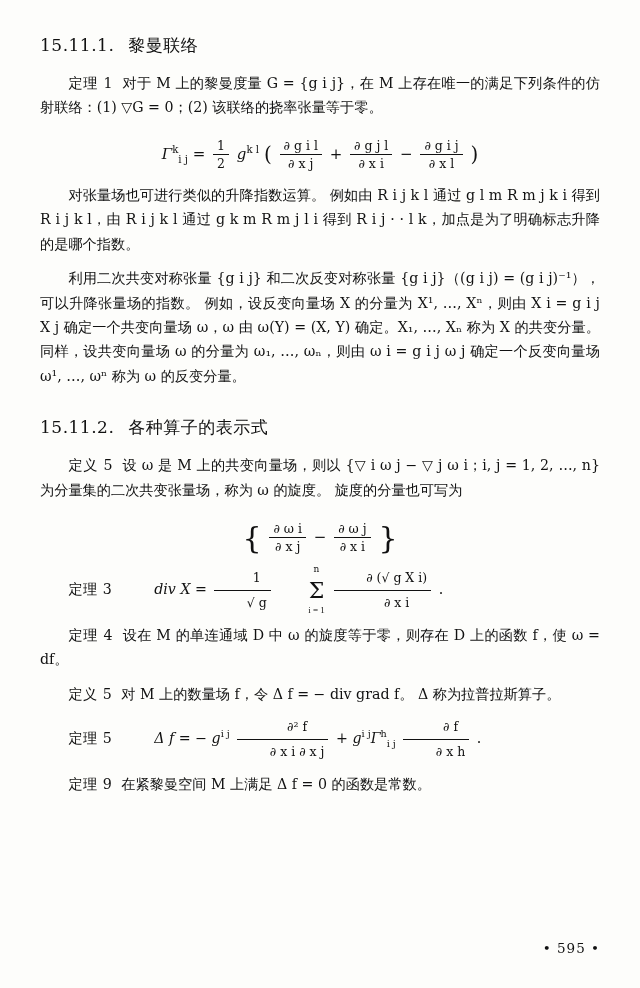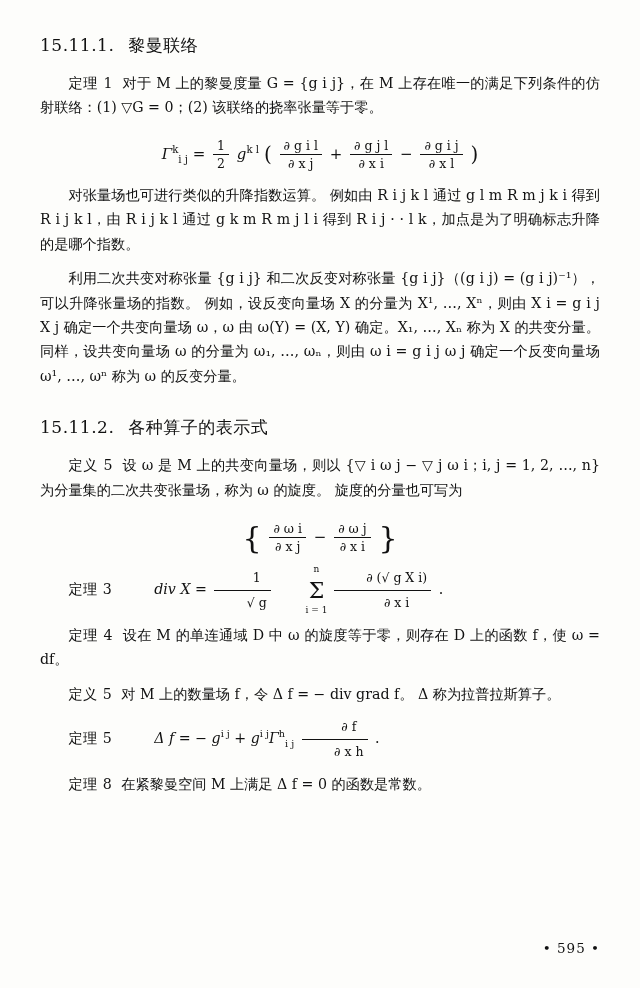--- a/index.html
+++ b/index.html
@@ -93,20 +93,21 @@
     top: -10px; left: 50%;
     transform: translateX(-50%);
     font-size: 9px;
   }
   .sumsym .lim-bot {
     position: absolute;
     bottom: -9px; left: 50%;
     transform: translateX(-50%);
     font-size: 9px;
     white-space: nowrap;
+    font-family: Liberation Serif, serif;
   }
   .brace {
     font-size: 30px;
     vertical-align: middle;
     font-family: "DejaVu Serif", serif;
   }
   .pagenum {
     position: absolute;
     left: 0;
     right: 40px;
@@ -217,30 +218,34 @@
 
     <p class="para">
       <span class="lbl">定义 5</span>&nbsp;&nbsp;<span>对 M 上的数量场 f，令 Δ f = − div grad f。 Δ 称为拉普拉斯算子。</span>
     </p>
 
     <p class="para">
       <span class="lbl">定理 5</span>&nbsp;&nbsp;
       <span class="inline-block">
         <span class="it">Δ f = −</span>
         <span class="it">g</span><span class="sup">i j</span>
+        <span class="frac">
+          <span class="top">∂² f</span>
+          <span class="bot">∂ x i ∂ x j</span>
+        </span>
         <span>+</span>
         <span class="it">g</span><span class="sup">i j</span><span class="it">Γ</span><span class="sup">h</span><span class="sub">i j</span>
         <span class="frac">
           <span class="top">∂ f</span>
           <span class="bot">∂ x h</span>
         </span>
         <span>.</span>
       </span>
     </p>
 
     <p class="para">
-      <span class="lbl">定理 8</span>&nbsp;&nbsp;<span>在紧黎曼空间 M 上满足 Δ f = 0 的函数是常数。</span>
+      <span class="lbl">定理 9</span>&nbsp;&nbsp;<span>在紧黎曼空间 M 上满足 Δ f = 0 的函数是常数。</span>
     </p>
 
   </div>
 
   <div class="pagenum">• 595 •</div>
 </div>
 
 </body></html>

